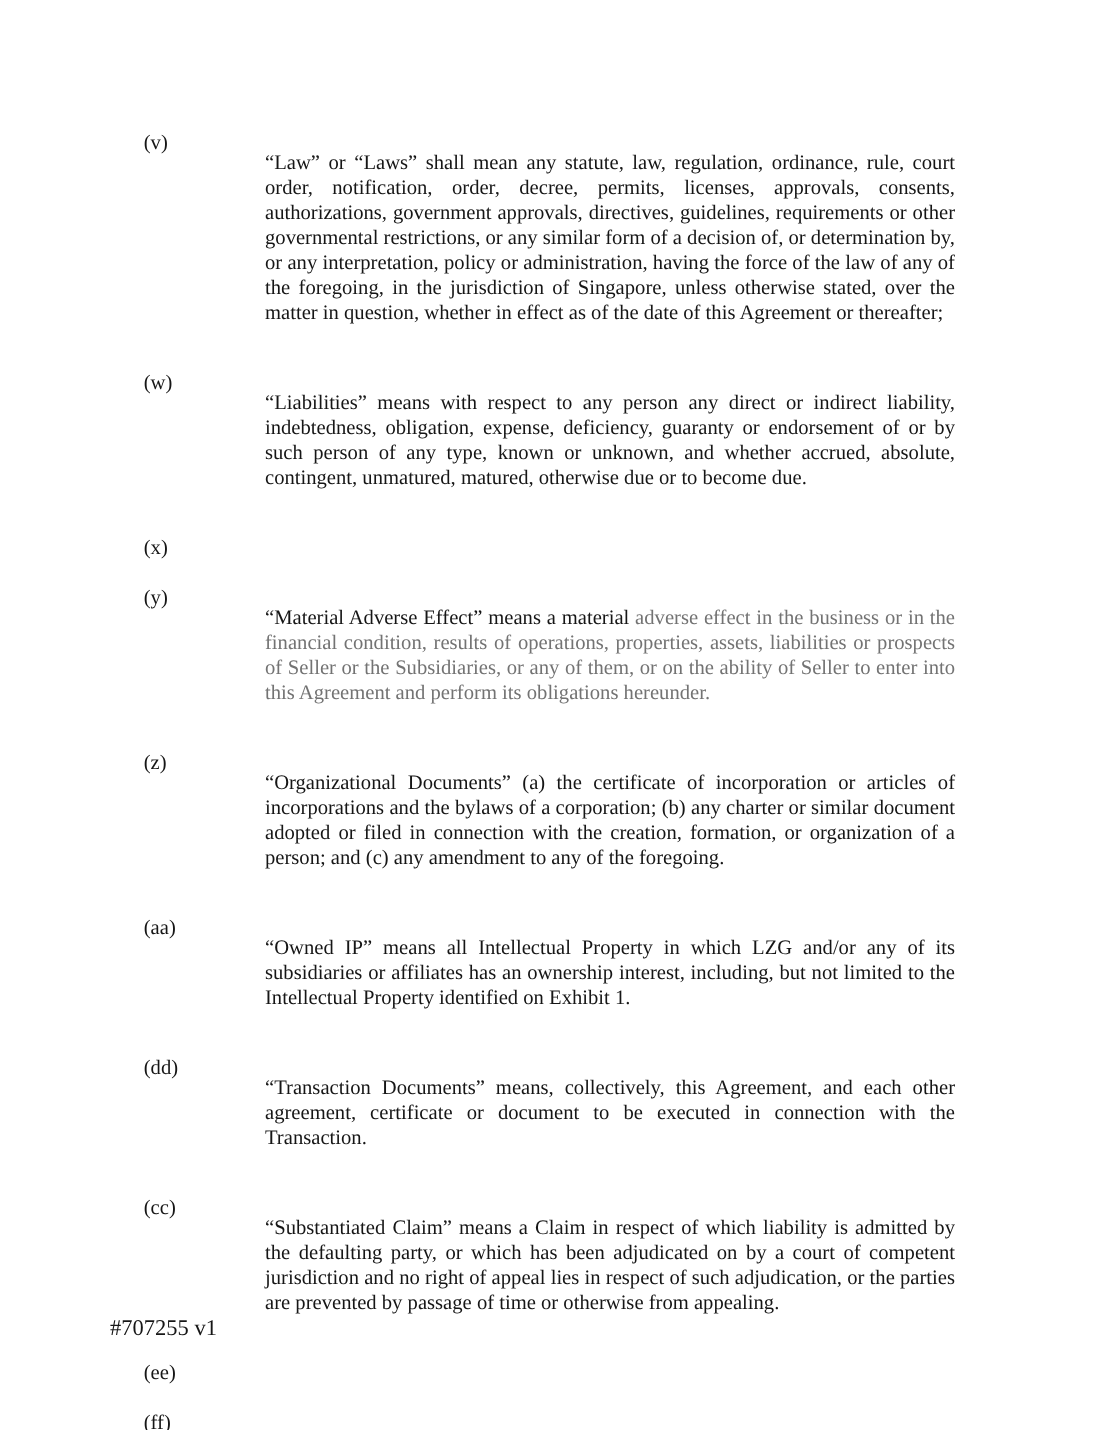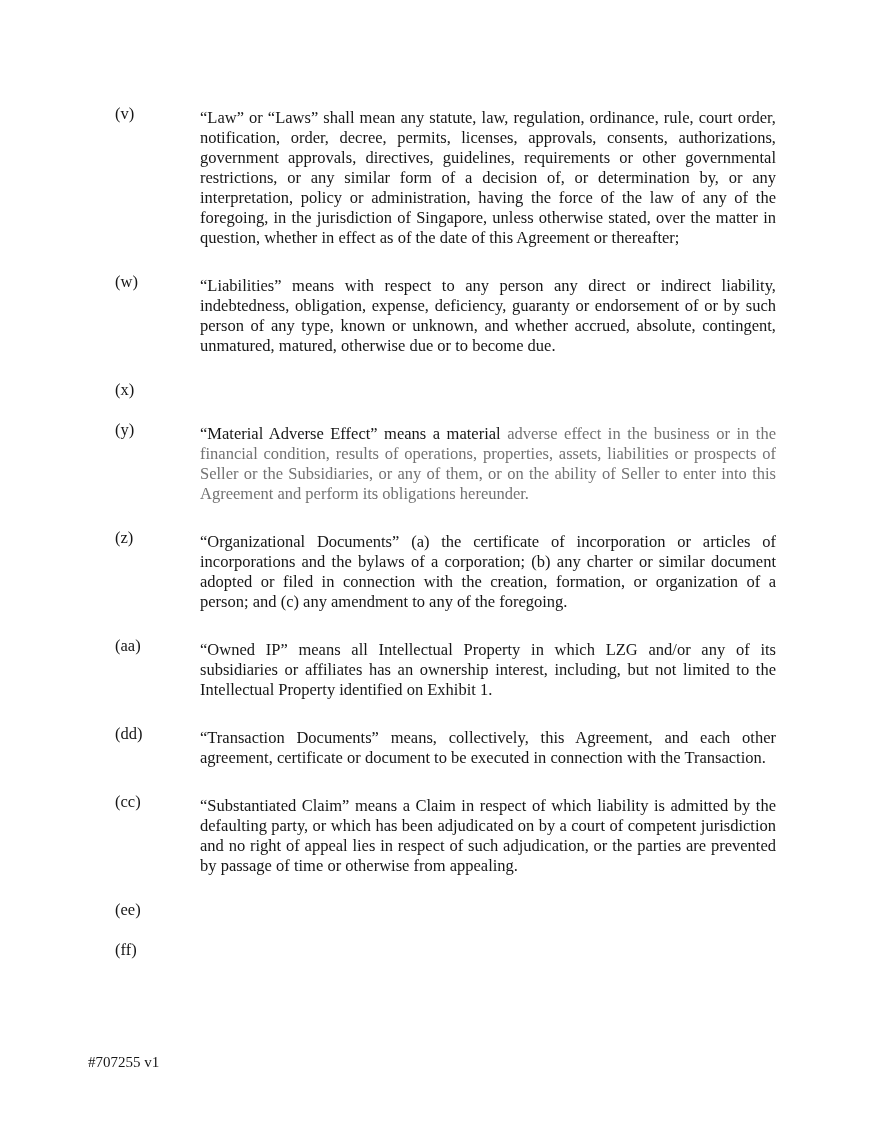--- a/index.html
+++ b/index.html
@@ -33,34 +33,34 @@
       margin: 0 0 20px 0;
     }
     .def-label {
       flex: 0 0 81px;
       font-size: 16.5px;
       line-height: 20px;
       color: #161616;
     }
     .def-text {
       flex: 1 1 auto;
-      margin: 4px;
+      margin: 16px;
       font-size: 16.5px;
       line-height: 20px;
       text-align: justify;
       color: #161616;
     }
     .faded {
       color: #737373;
     }
     .page-footer {
       position: absolute;
       left: 88px;
       top: 1054px;
-      font-size: 15px;
+      font-size: 18px;
       line-height: 16px;
       color: #161616;
     }
   </style>
 </head>
 <body>
 
 <div class="page">
 
   <section class="definitions">

